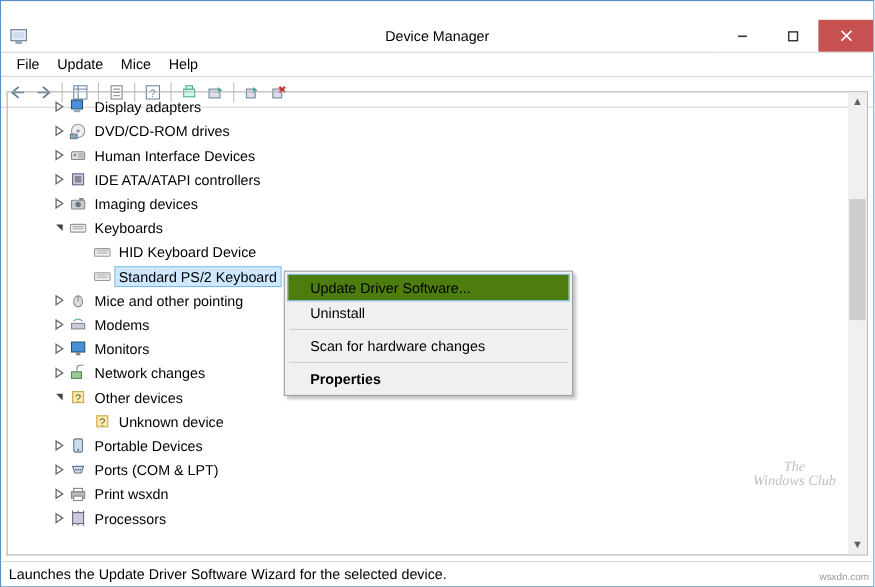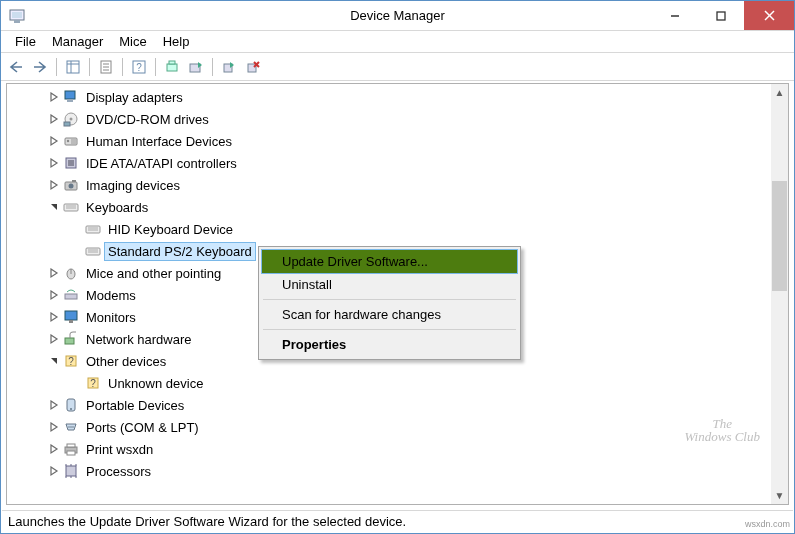--- a/index.html
+++ b/index.html
@@ -1,19 +1,19 @@
 <!DOCTYPE html>
 <html><head>
 <meta charset="utf-8">
 <style>
   * { box-sizing: border-box; }
   html, body { margin:0; padding:0; font-family:"Segoe UI",Tahoma,sans-serif; font-size:13px; background:#fff;}
   .win { width:795px; height:534px; border:1px solid #5a90c5; position:relative; background:#fff; }
   
-  .titlebar { height:30px; background:#fff; border-bottom:1px solid #d8d8d8; display:flex; align-items:center; position:relative;}
+  .titlebar { height:30px; background:#fff; border-bottom:1px solid #d8d8d8; display:flex; align-items:center; position:relative;margin-top:17px;}
   .titlebar .app-icon { width:16px; height:16px; margin:0 6px 0 8px; display:flex; align-items:center; justify-content:center;}
   .titlebar .title { position:absolute; left:0; right:0; text-align:center; font-size:13px; color:#000; pointer-events:none;}
   .win-controls { margin-left:auto; display:flex; align-self:stretch;}
   .win-btn { width:46px; display:flex; align-items:center; justify-content:center; font-family:inherit; font-size:14px; color:#333; background:#fff;}
   .win-btn.close { background:#c75050; color:#fff; width:50px; }
   .win-btn svg{display:block}
   
   .menubar { height:22px; display:flex; align-items:center; padding:0 6px; border-bottom:1px solid #d8d8d8;}
   .menubar .menu-item { padding:2px 8px; font-size:13px; color:#000;}
   
@@ -75,21 +75,21 @@
           <svg width="11" height="11">
             <line x1="1" y1="1" x2="10" y2="10" stroke="#fff" stroke-width="1.5"></line>
             <line x1="10" y1="1" x2="1" y2="10" stroke="#fff" stroke-width="1.5"></line>
           </svg>
         </div>
     </div>
   </div>
 
   <div class="menubar">
     <div class="menu-item">File</div>
-    <div class="menu-item">Manager</div>
+    <div class="menu-item">Update</div>
     <div class="menu-item">Mice</div>
     <div class="menu-item">Help</div>
   </div>
 
   <div class="toolbar">
     <div class="tool-btn">
         <svg width="14" height="12">
           <path d="M8 1 L2 6 L8 11 M2 6 H13" fill="none" stroke="#5a7a9a" stroke-width="1.6"></path>
         </svg>
       </div>
@@ -322,21 +322,21 @@
             <svg width="10" height="10">
               <path d="M2 1 L8 5 L2 9 Z" fill="none" stroke="#6a6a6a" stroke-width="1.2"></path>
             </svg>
           </span>
           <span class="dev-icon">
             <svg width="16" height="16">
               <rect x="2" y="7" width="9" height="6" fill="#9c9" stroke="#585"></rect>
               <path d="M7 7 L7 3 Q7 1 10 1 L13 1" fill="none" stroke="#888"></path>
             </svg>
           </span>
-          <span class="label">Network hardware</span>
+          <span class="label">Network changes</span>
         </div>
         <div class="row">
           <span class="indent" style="width:40px"></span>
           <span class="expander">
             <svg width="10" height="10">
               <path d="M2 2 L8 2 L2 8 Z" transform="rotate(90 5 5)" fill="#404040"></path>
             </svg>
           </span>
           <span class="dev-icon">
             <svg width="16" height="16">

